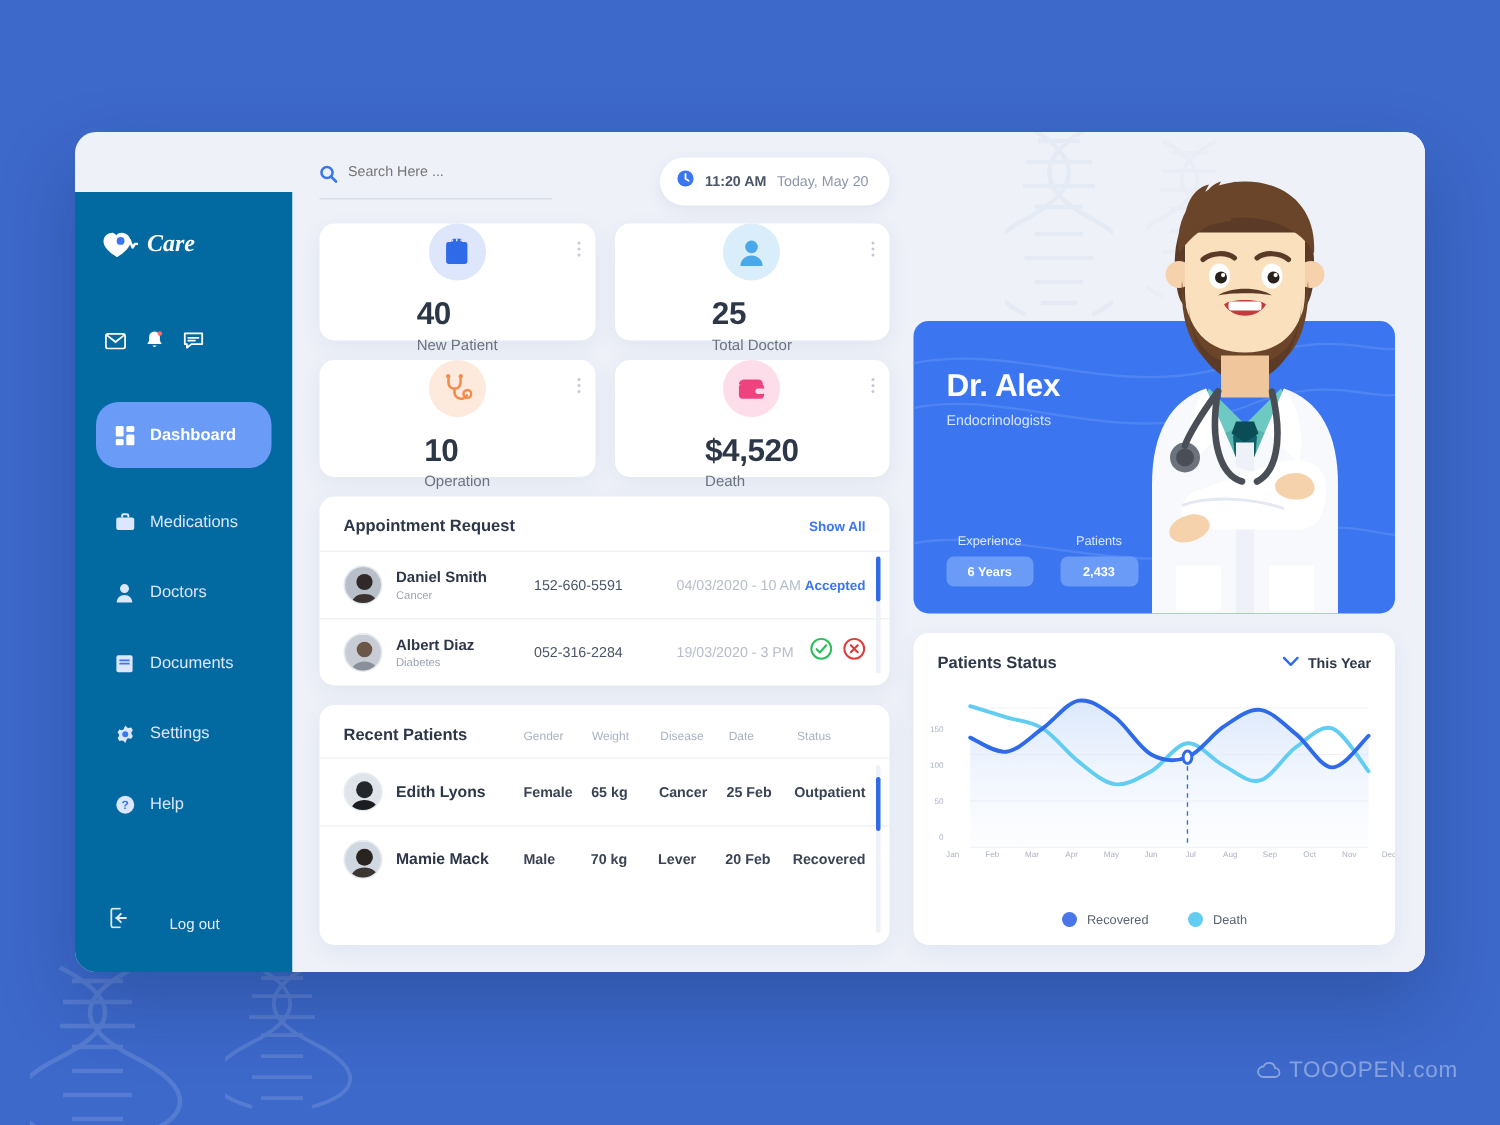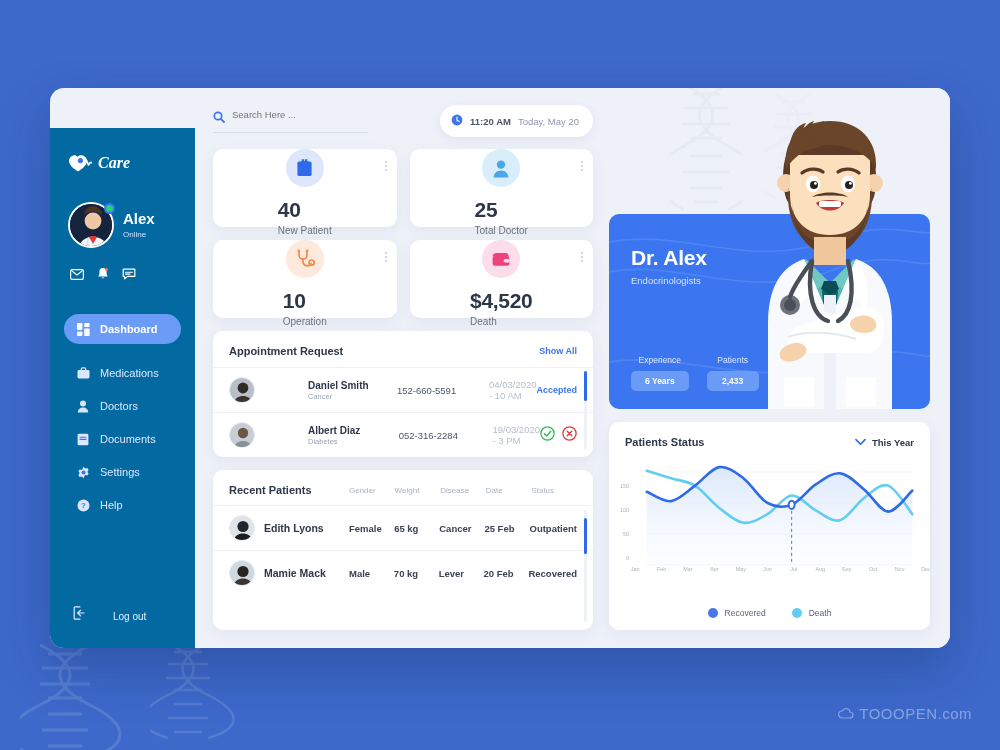--- a/index.html
+++ b/index.html
@@ -70,21 +70,21 @@
   .profile-status { color: #cfe0ff; font-size: 8px; margin-top: 2px; }
 
   .quick-icons {
     display: flex; gap: 13px; padding: 0 0 0 20px; margin-top: 18px;
   }
   .quick-icons .qi { cursor: pointer; }
 
   .nav { margin-top: 30px; }
   .nav-item {
     display: flex; align-items: center; gap: 10px;
-    height: 30px; margin: 0 14px 3px 14px;
+    height: 44px; margin: 0 14px 3px 14px;
     padding: 0 12px; border-radius: 15px;
     color: #dbe7ff; font-size: 11px;
     cursor: pointer;
   }
   .nav-item.active { background: #6a9bf7; color: #fff; font-weight: bold; }
   .nav-item .nav-ico { width: 14px; display: flex; align-items: center; justify-content: center; }
   .nav-group { margin-top: 14px; }
 
   .logout {
     margin-top: auto; margin-bottom: 26px;
@@ -164,21 +164,21 @@
 
   .appt-row, .pat-row {
     display: flex; align-items: center;
     padding: 9px 16px; border-top: 1px solid #f0f2f7;
   }
   .row-avatar {
     width: 26px; height: 26px; border-radius: 50%;
     flex: 0 0 26px; margin-right: 9px;
     border: 1px solid #e4e8f0; overflow: hidden; position: relative;
   }
-  .appt-who { width: 92px; margin-left: 44px; }
+  .appt-who { width: 92px; }
   .appt-name { font-size: 10px; font-weight: bold; color: #2d3748; }
   .appt-sub { font-size: 7.5px; color: #9aa3b5; margin-top: 1px; }
   .appt-phone { width: 95px; font-size: 9.5px; color: #4a5568; }
   .appt-date { flex: 1; font-size: 9.5px; color: #b6bdca; }
   .appt-state { font-size: 9px; font-weight: bold; color: #3b76f0; }
   .appt-actions { display: flex; gap: 7px; }
 
   .scroll-track {
     position: absolute; right: 6px; width: 3px; border-radius: 2px; background: #eef1f6;
   }
@@ -259,39 +259,20 @@
 
     <div class="logo">
       <svg width="24" height="18" viewBox="0 0 24 18">
         <path d="M7 1.2C3.6 1.2 1 3.7 1 7c0 4.6 6 8.5 8.6 10.2.3.2.6.2.9 0C13 15.5 19 11.6 19 7c0-3.3-2.6-5.8-6-5.8-1.5 0-2.8.6-3.5 1.6C8.8 1.8 7.5 1.2 7 1.2Z" fill="#ffffff"></path>
         <path d="M14 8.6h2.6L18.4 6l2 5 1.6-2.4H24" fill="none" stroke="#ffffff" stroke-width="1.6" stroke-linecap="round" stroke-linejoin="round"></path>
         <circle cx="12.4" cy="6.6" r="2.6" fill="#3b76f0"></circle>
       </svg>
       <span class="logo-text">Care</span>
     </div>
 
-    <div class="profile">
-      <div class="avatar-wrap">
-        <div class="avatar">
-          <svg width="46" height="46" viewBox="0 0 46 46">
-            <rect width="46" height="46" fill="#16233d"></rect>
-            <circle cx="23" cy="17" r="8.4" fill="#f0c7a4"></circle>
-            <path d="M14 11 a9 9 0 0 1 18 0 a13 13 0 0 0-18 0Z" fill="#4a3524"></path>
-            <path d="M9 46 c0-9 6-13 14-13 s14 4 14 13Z" fill="#f4f6fa"></path>
-            <path d="M19 33 l4 7 l4-7 l-2-1 h-4Z" fill="#e03b3b"></path>
-            <path d="M18.5 33 C17 38 18 43 21 46" stroke="#cfd6e2" stroke-width="1.2" fill="none"></path>
-          </svg>
-        </div>
-        <span class="status-dot"></span>
-      </div>
-      <div>
-        <div class="profile-name">Alex</div>
-        <div class="profile-status">Online</div>
-      </div>
-    </div>
 
     <div class="quick-icons">
       <span class="qi">
         <svg width="14" height="11" viewBox="0 0 14 11">
             <rect x=".6" y=".6" width="12.8" height="9.8" rx="1.6" fill="none" stroke="#fff" stroke-width="1.2"></rect>
             <path d="M1.4 1.6 L7 6 l5.6-4.4" fill="none" stroke="#fff" stroke-width="1.2"></path>
           </svg>
       </span>
       <span class="qi">
         <svg width="12" height="13" viewBox="0 0 12 13">

